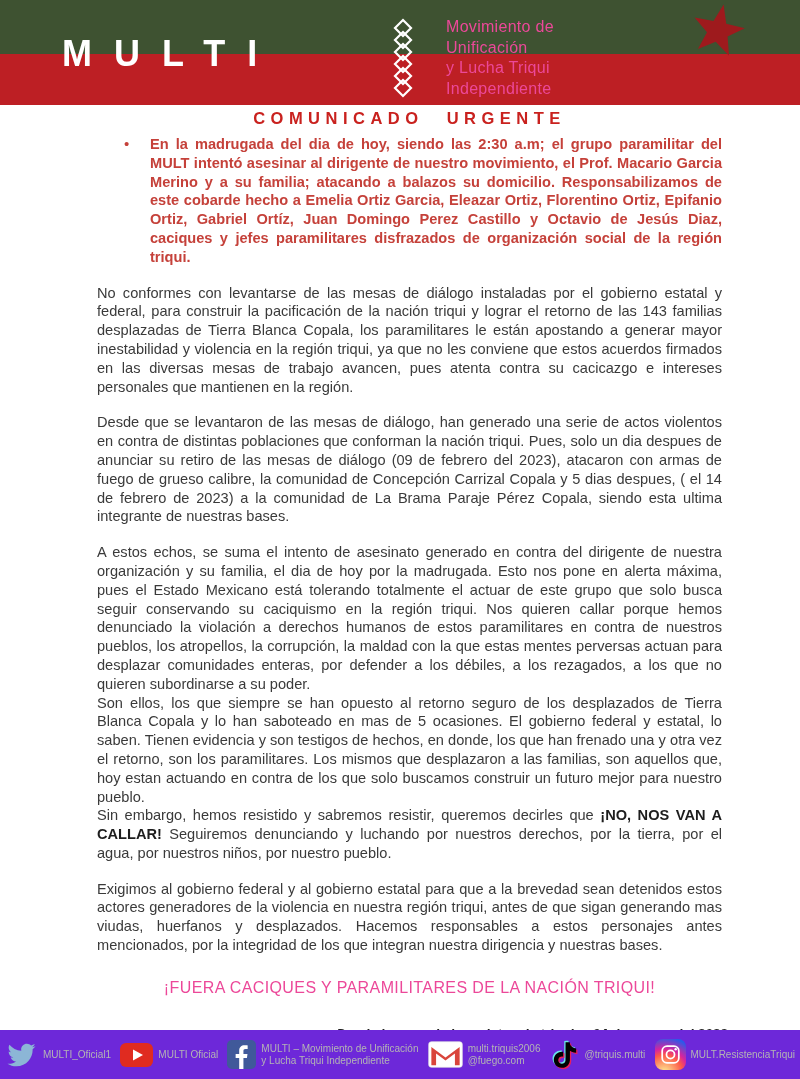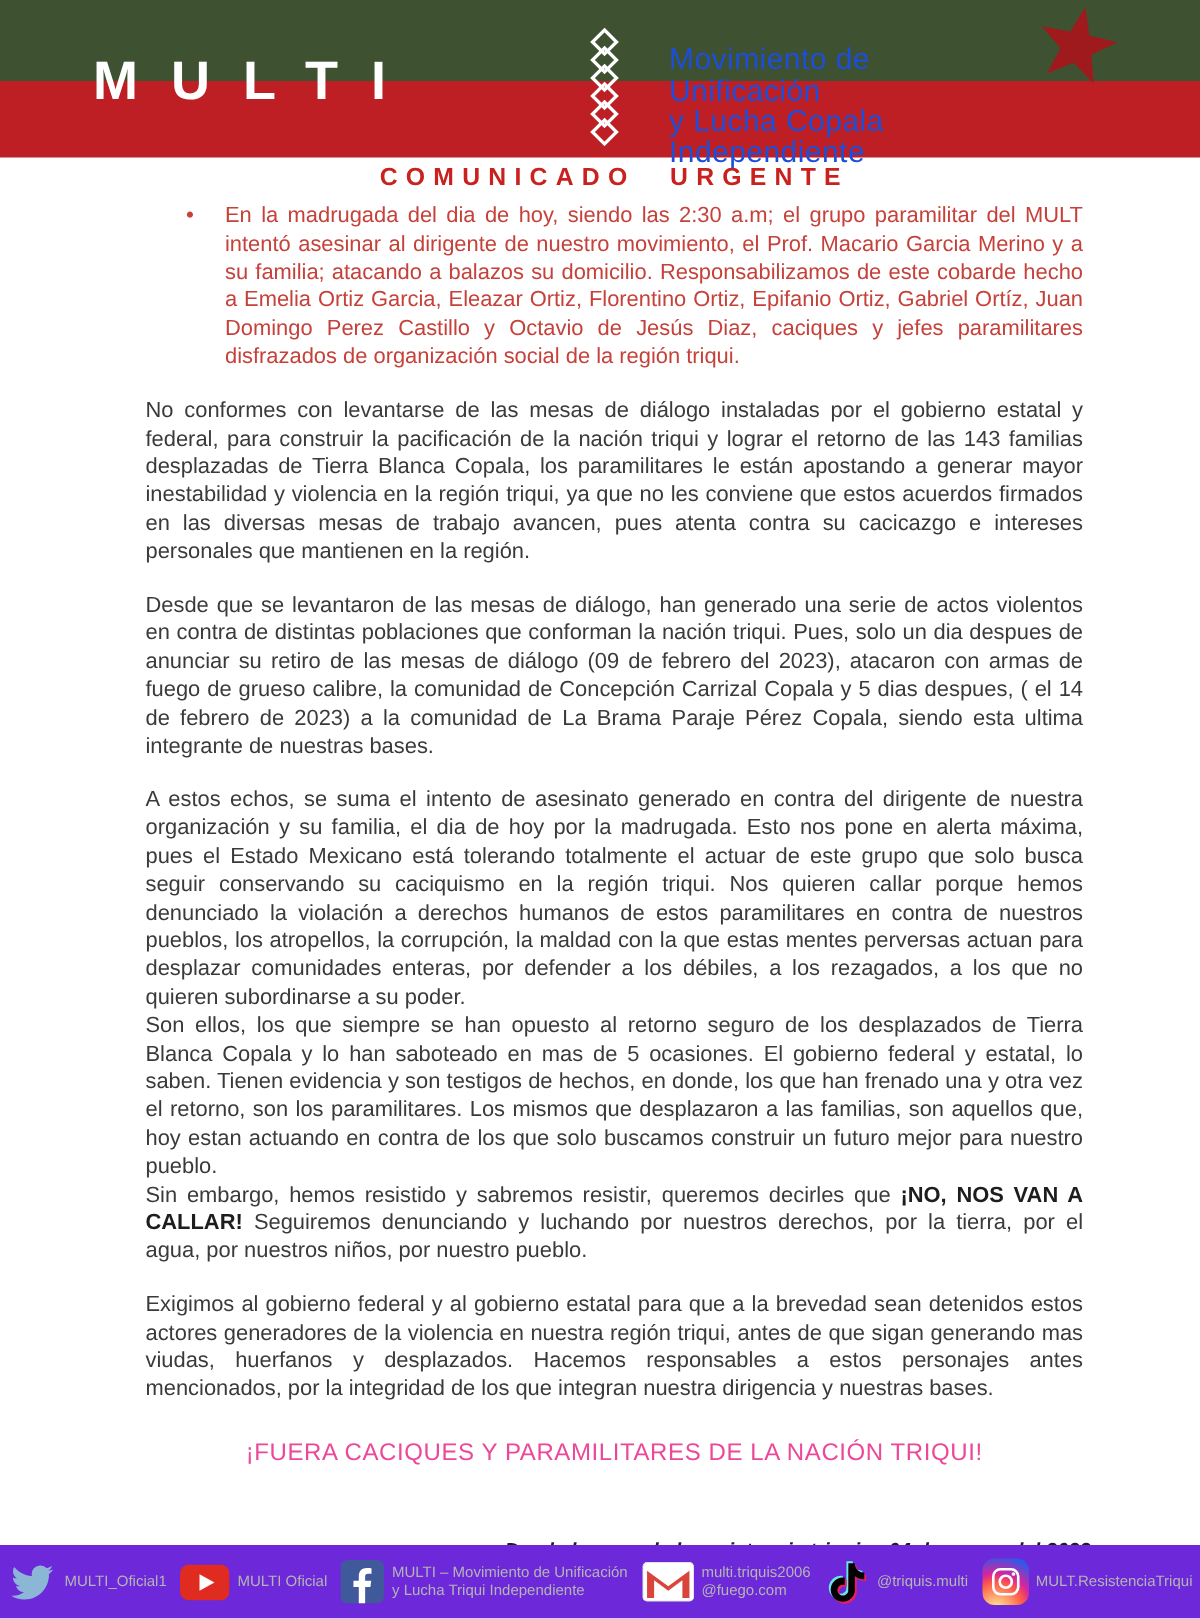--- a/index.html
+++ b/index.html
@@ -16,35 +16,35 @@
   .masthead { position: relative; width: 800px; height: 81px; }
   .band-green { height: 54px; background: #3e5231; }
   .band-red   { height: 51px; background: #bd1f24; }
   .brand {
     position: absolute; left: 62px; top: 36px;
     color: #ffffff; font-size: 36px; font-weight: bold;
     letter-spacing: 22px; line-height: 36px; white-space: nowrap;
   }
   .diamonds { position: absolute; left: 390px; top: 18px; }
   .orgname {
-    position: absolute; left: 446px; top: 30px;
-    color: #1d4ed8; font-size: 20px; line-height: 20.5px; letter-spacing: 0.3px;
+    position: absolute; left: 446px; top: 17px;
+    color: #ec4899; font-size: 16px; line-height: 20.5px; letter-spacing: 0.3px;
   }
   .star { position: absolute; left: 678px; top: 2px; }
 
   
   .content { padding: 0 78px 0 97px; }
   .doc-title {
     margin: 28px 0 0 0; text-align: center;
     color: #c9211e; font-size: 16.5px; font-weight: bold;
     letter-spacing: 5.5px; word-spacing: 13px;
   }
   .alert { display: flex; margin-top: 7px; color: #c5413a; }
   .alert .bullet { flex: 0 0 53px; padding-left: 27px; font-size: 15px; line-height: 18.8px; }
-  .alert-text { margin: 0; flex: 1; text-align: justify; font-size: 14.6px; line-height: 18.8px; }
+  .alert-text { margin: 0; flex: 1; text-align: justify; font-size: 14.6px; line-height: 18.8px; font-weight: bold; }
   .para {
     margin: 0; text-align: justify; color: #3a3a3a;
     font-size: 14.6px; line-height: 18.8px;
   }
   .gap { margin-top: 17px; }
   .para b { color: #1d1d1d; }
   .slogan {
     margin: 24px 0 0 0; text-align: center;
     color: #ec4899; font-size: 16px; letter-spacing: 0.4px; white-space: nowrap;
   }
@@ -88,21 +88,21 @@
         <path d="M13 26 L21 34 L13 42 L5 34 Z"></path>
         <path d="M13 38 L21 46 L13 54 L5 46 Z"></path>
         <path d="M13 50 L21 58 L13 66 L5 58 Z"></path>
         <path d="M13 62 L21 70 L13 78 L5 70 Z"></path>
       </g>
     </svg>
 
     <div class="orgname">
       <div>Movimiento de</div>
       <div>Unificación</div>
-      <div>y Lucha Copala</div>
+      <div>y Lucha Triqui</div>
       <div>Independiente</div>
     </div>
 
     <svg class="star" width="80" height="58" viewBox="0 0 80 58">
       <polygon transform="translate(40 29) rotate(12)" fill="#9e1a1d" points="0,-27 6.5,-8.9 25.7,-8.3 10.5,3.4 15.9,21.8 0,11 -15.9,21.8 -10.5,3.4 -25.7,-8.3 -6.5,-8.9"></polygon>
     </svg>
   </header>
 
   <main class="content">
     <h1 class="doc-title">COMUNICADO URGENTE</h1>

